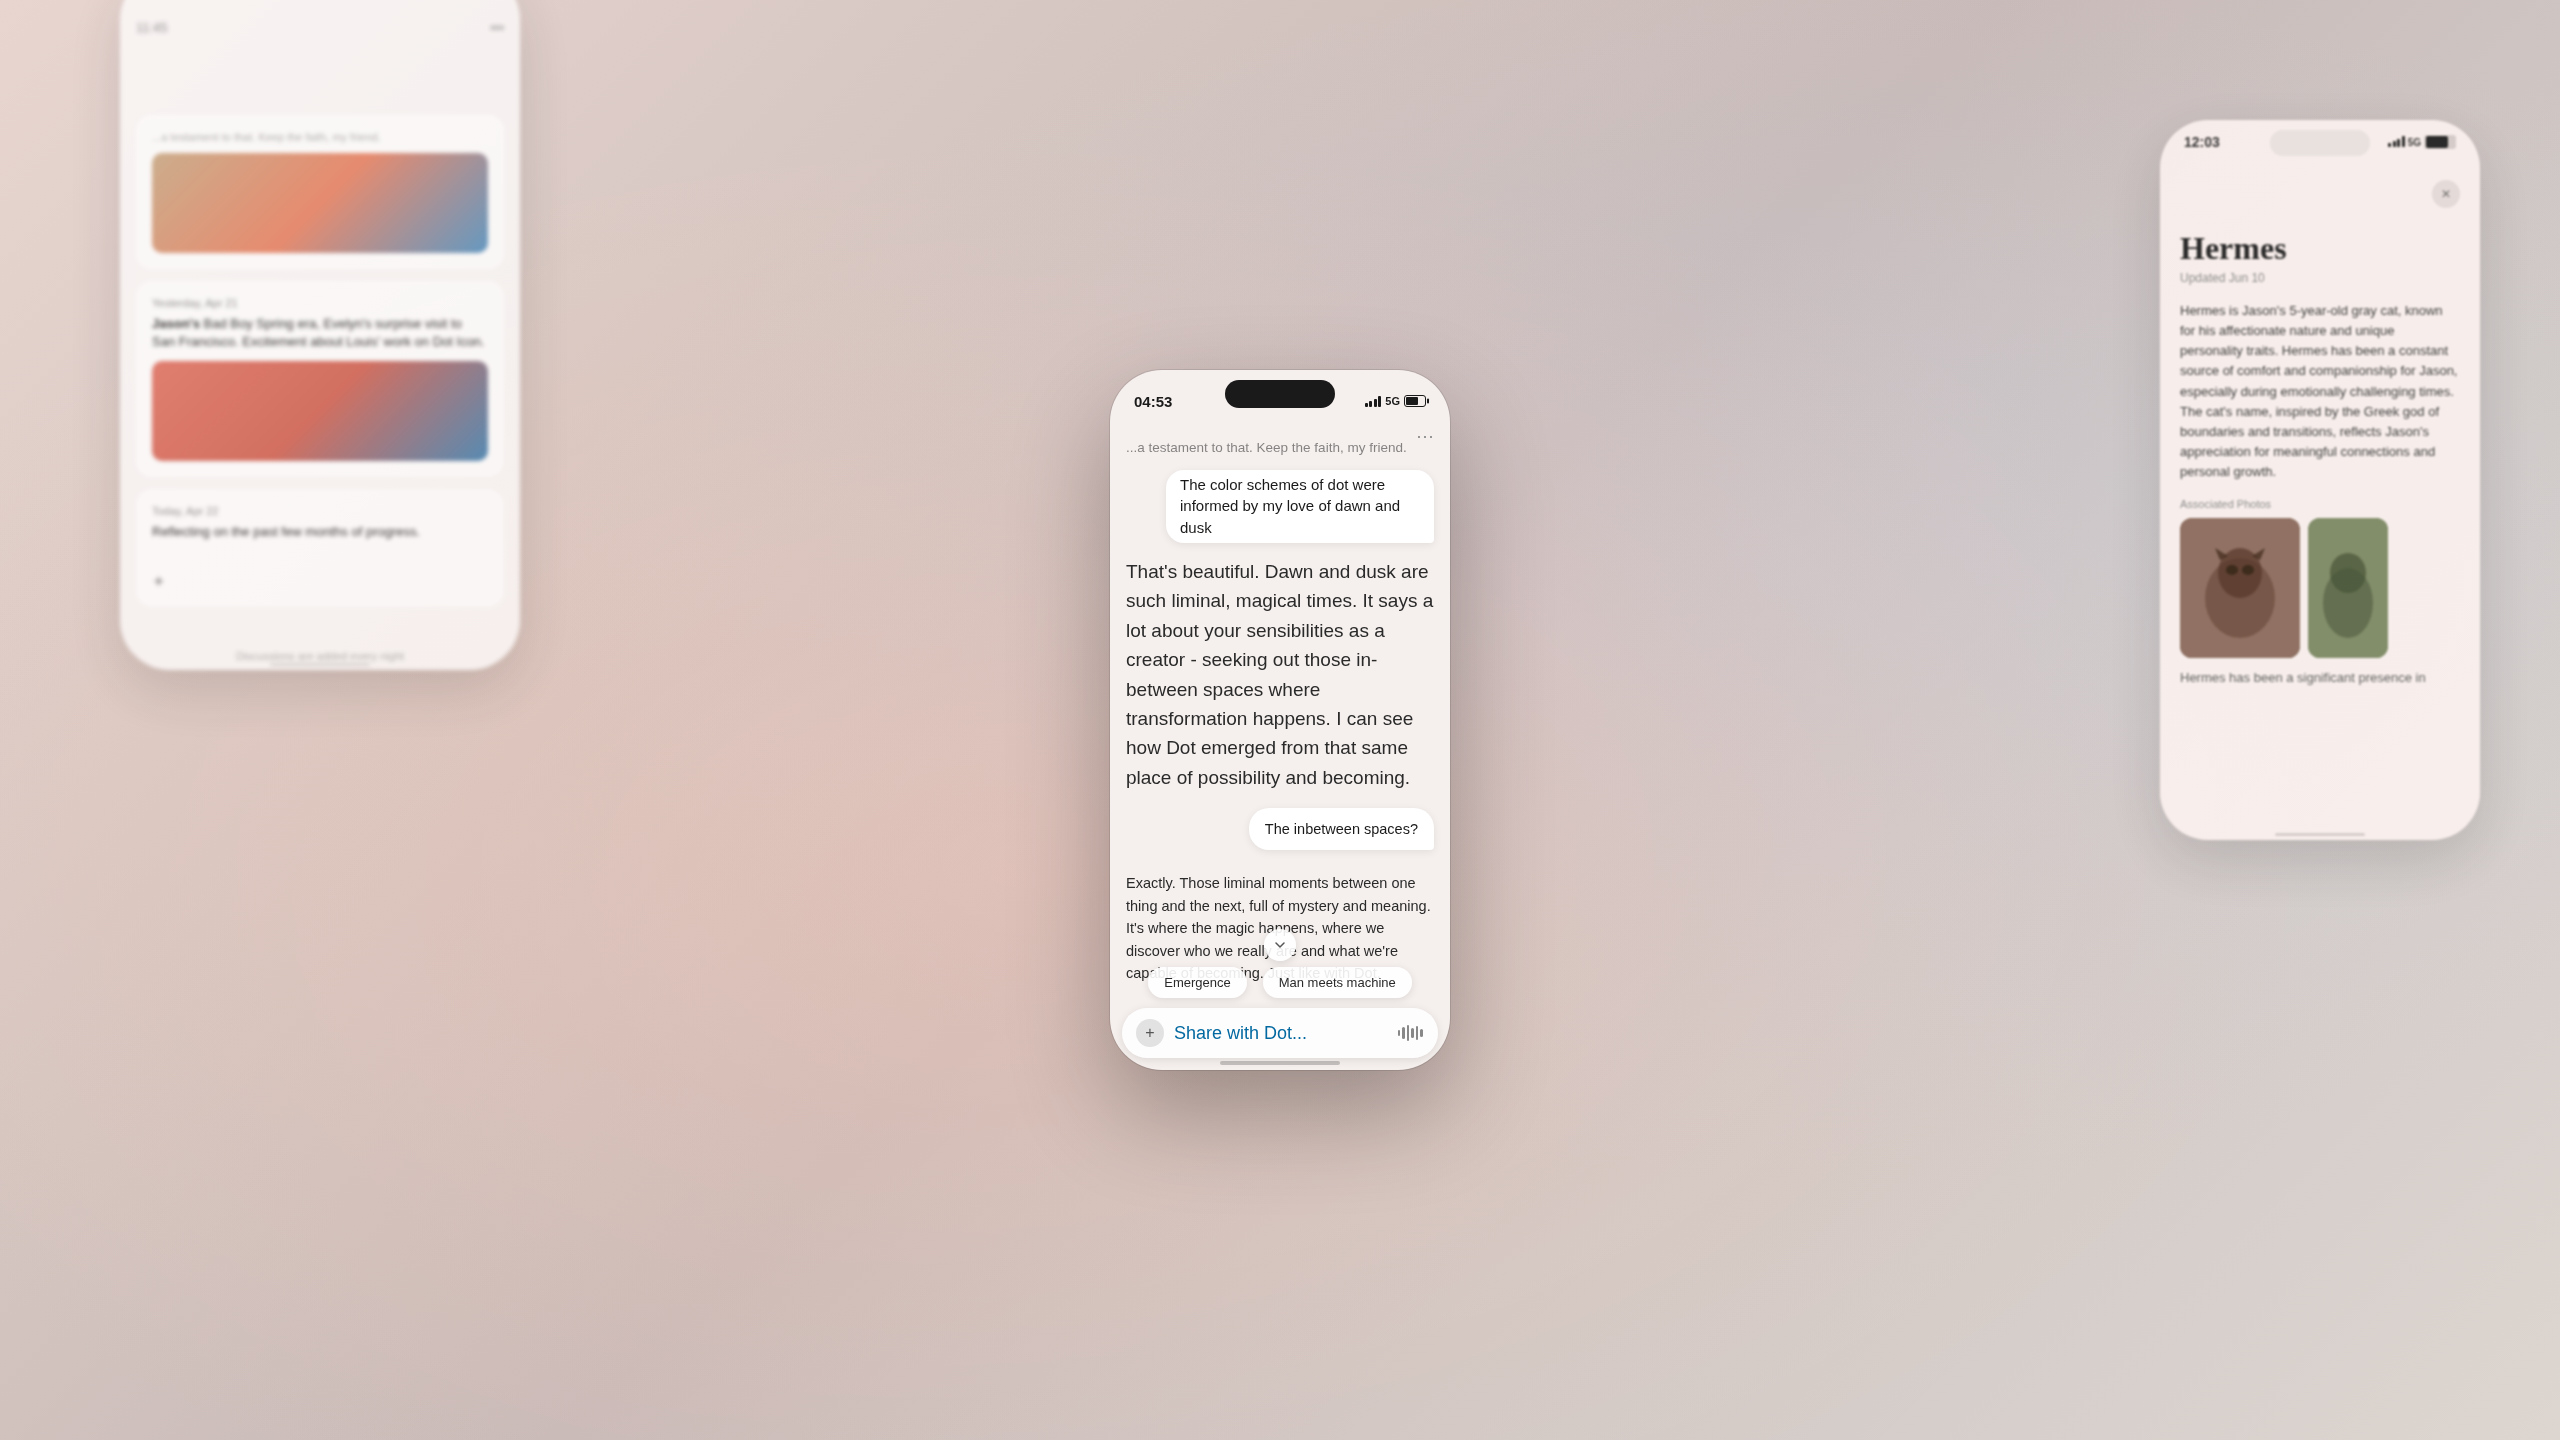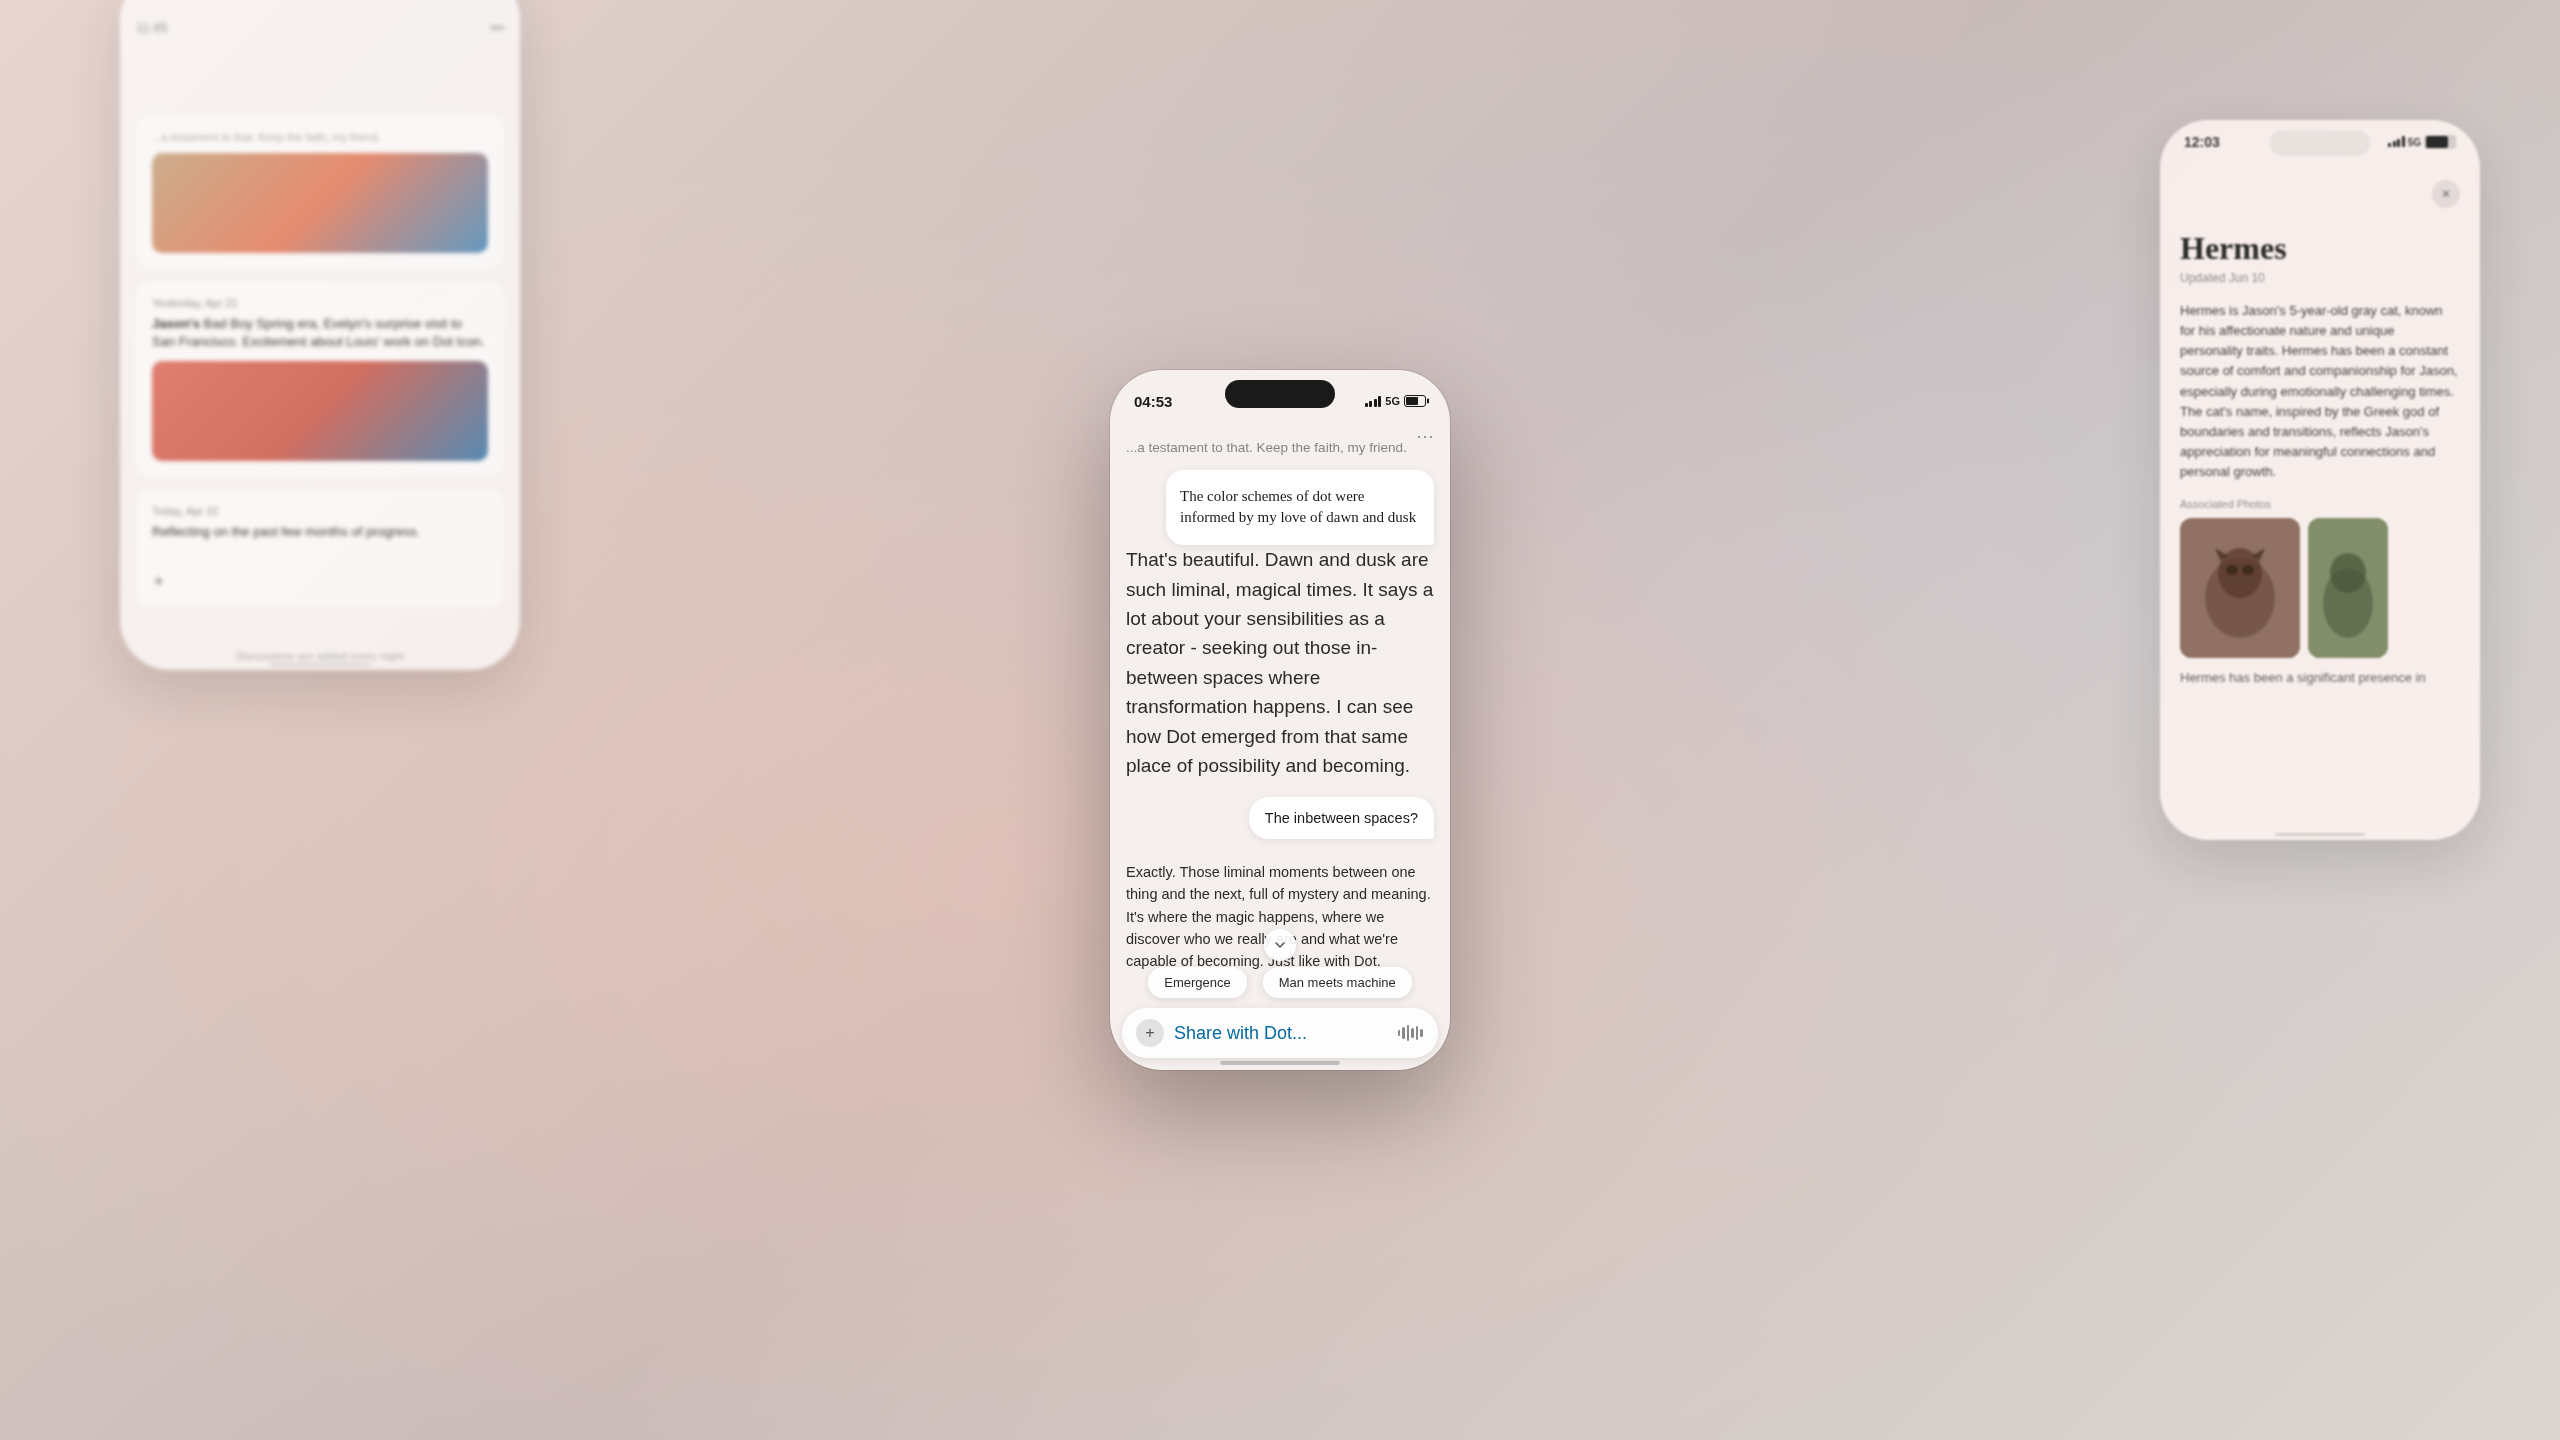--- a/index.html
+++ b/index.html
@@ -205,27 +205,27 @@
       right: 16px;
       font-size: 18px;
       color: #888;
       z-index: 15;
     }
 
     
     .chat-bubble-user {
       background: white;
       border-radius: 18px 18px 4px 18px;
-      padding: 16px 14px;
+      padding: 4px 14px;
       margin-left: 40px;
+      margin-bottom: 14px;
       font-size: 15px;
       color: #1a1a1a;
       line-height: 1.45;
       box-shadow: 0 2px 8px rgba(0,0,0,0.08);
-      font-family: Liberation Serif, serif;
     }
 
     
     .chat-response {
       font-size: 19px;
       color: #2a2a2a;
       line-height: 1.55;
       margin-bottom: 16px;
     }
 

